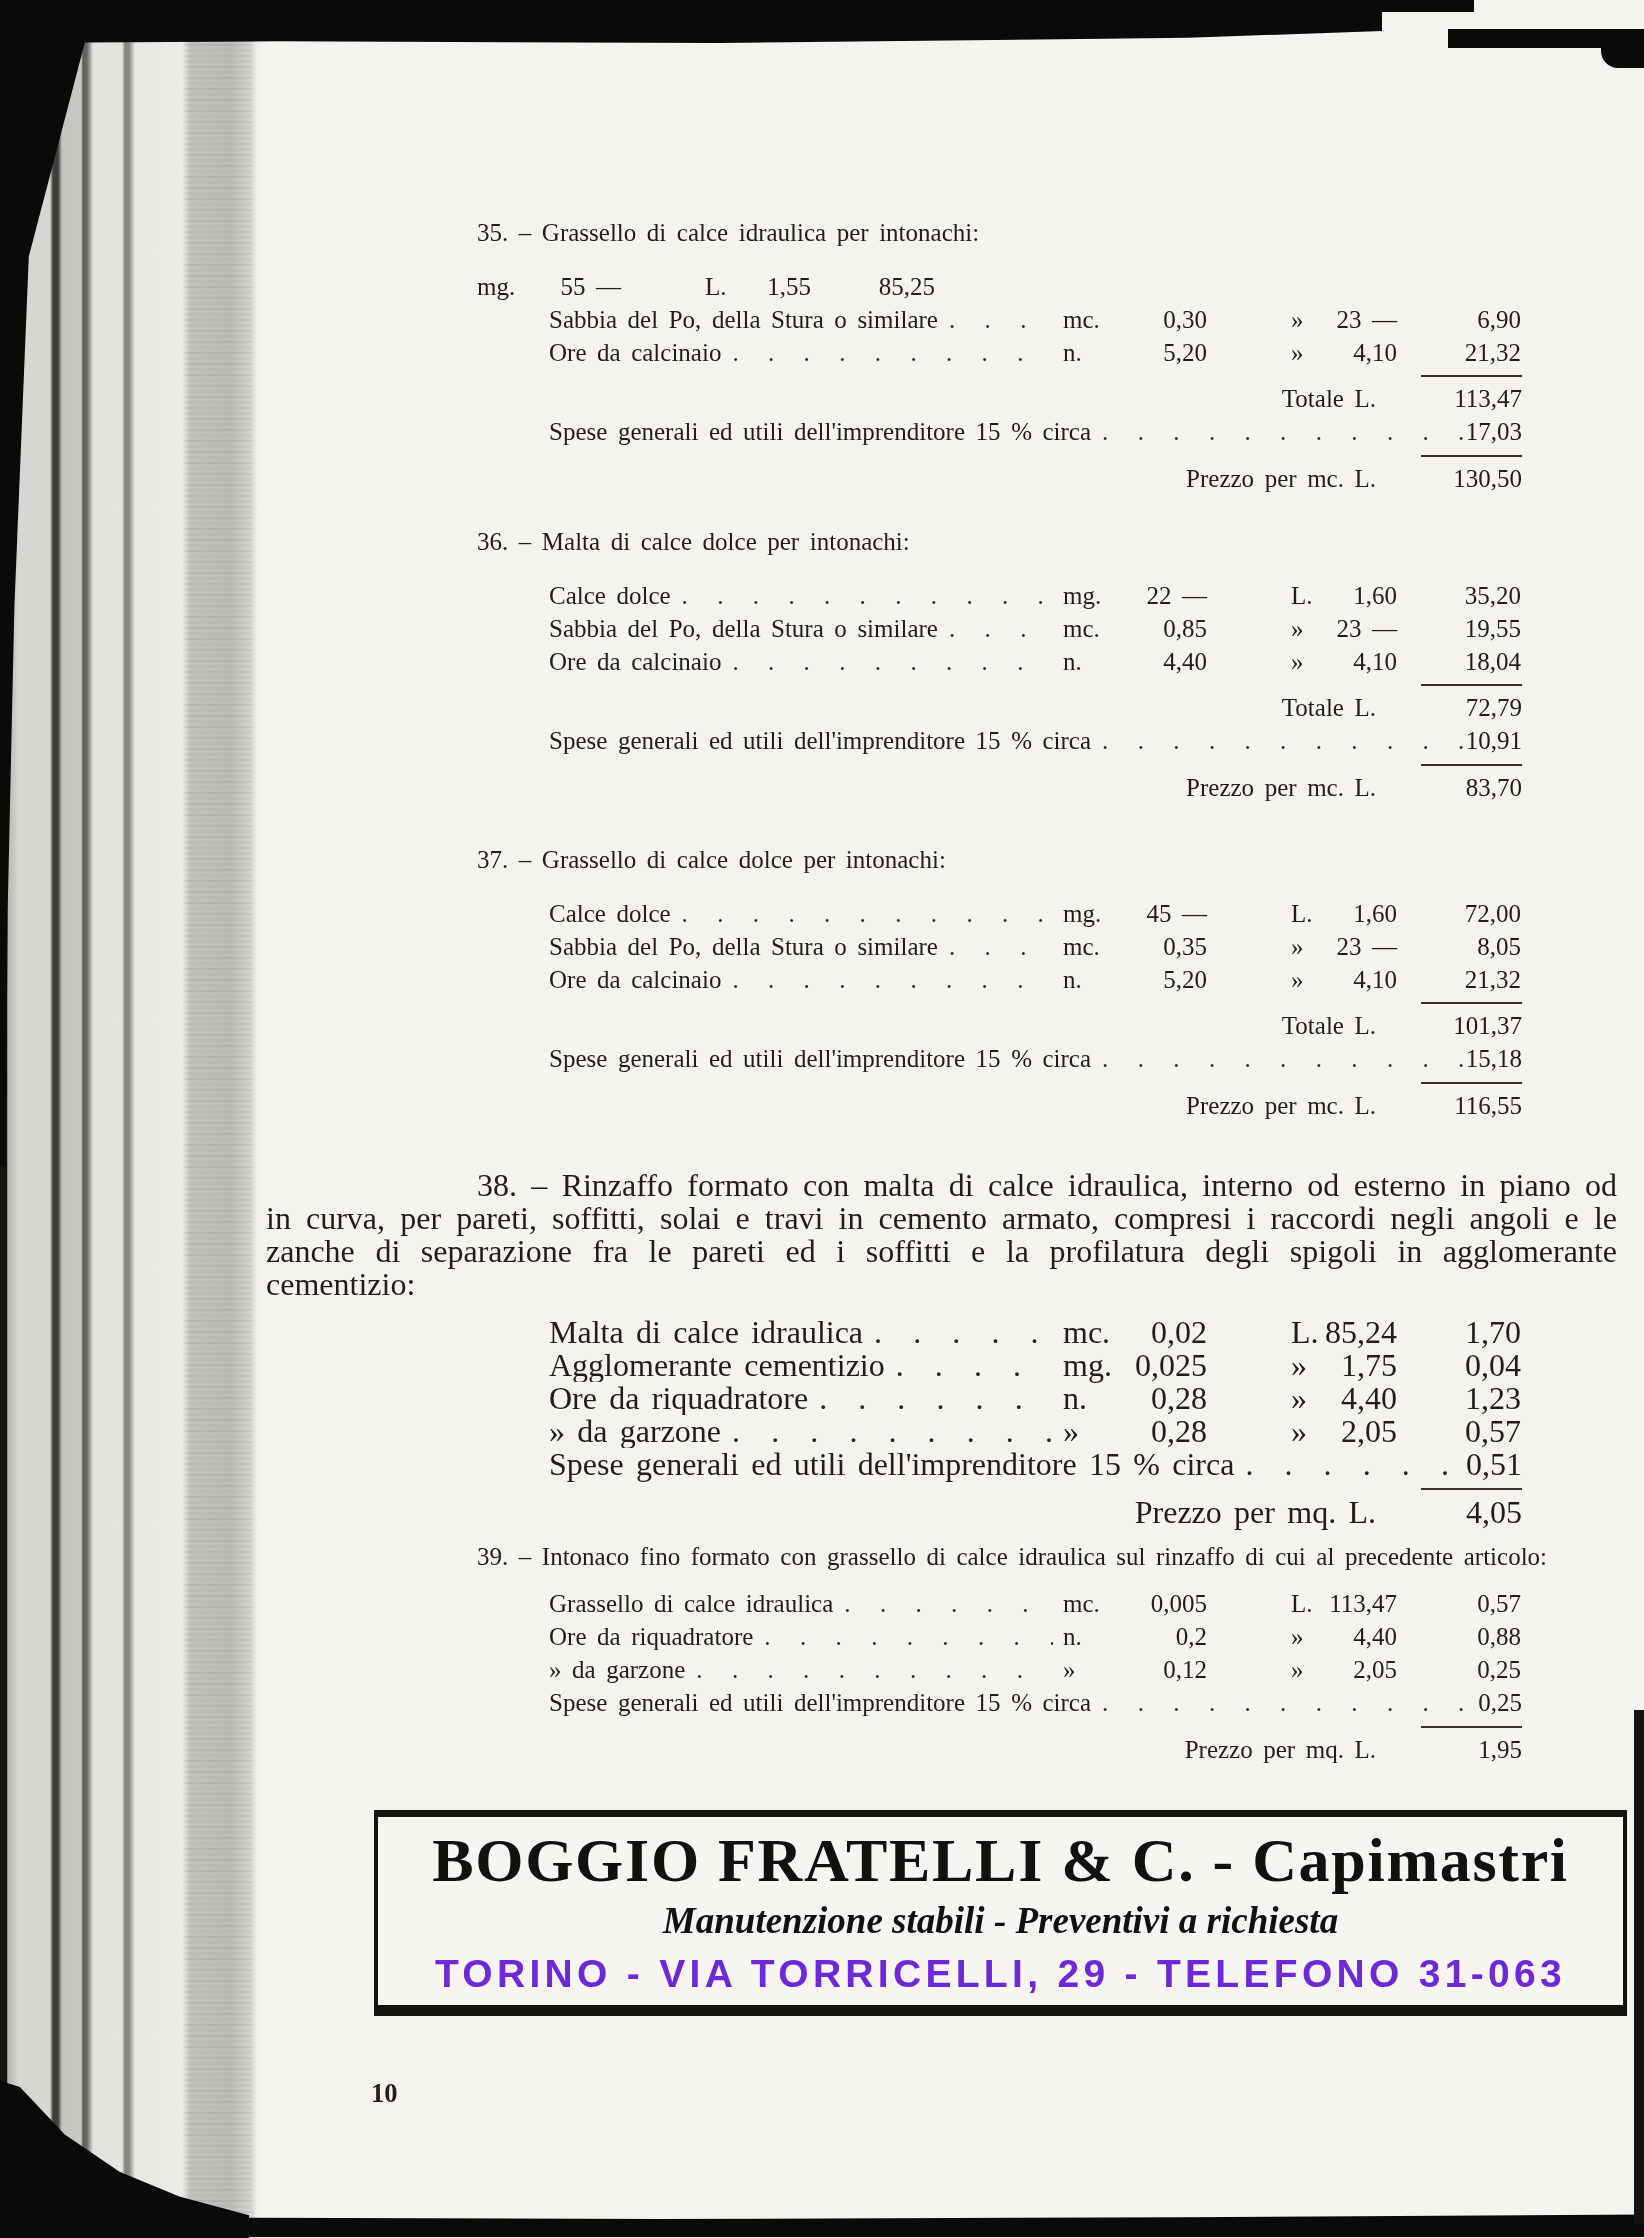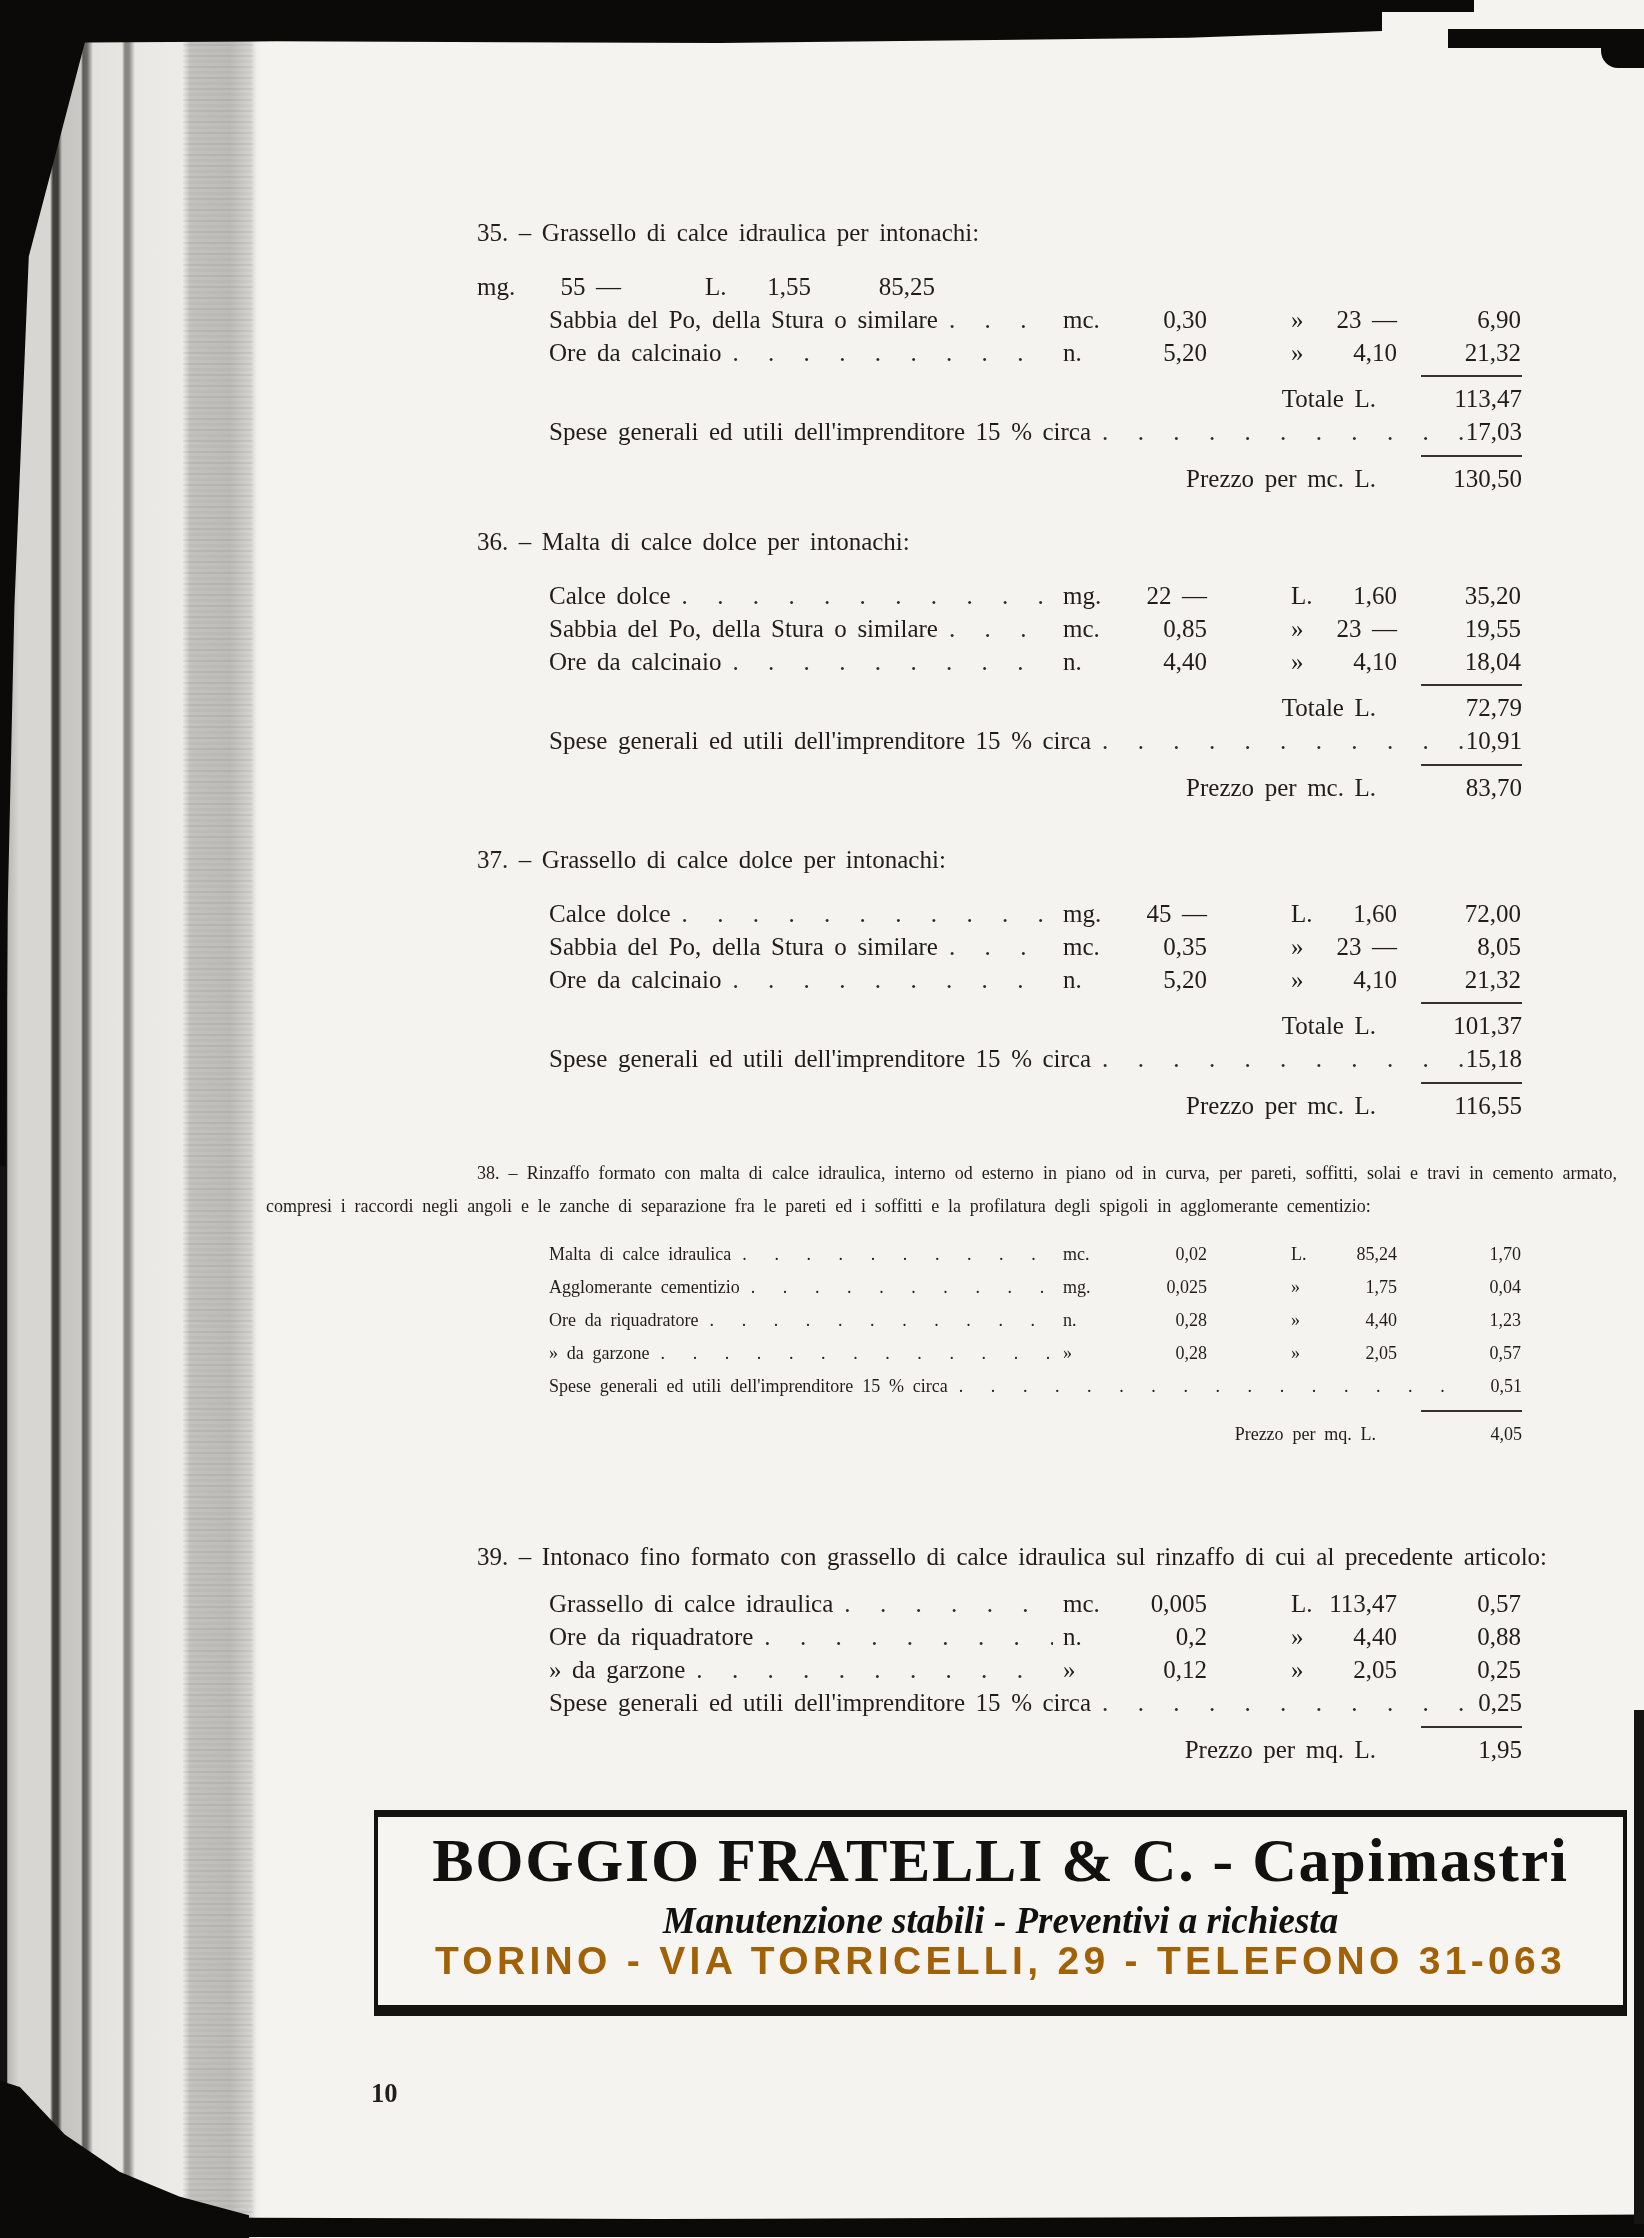--- a/index.html
+++ b/index.html
@@ -62,37 +62,37 @@
   .c-price{width:79px;text-align:right;}
   .c-amt{width:124px;text-align:right;}
   .tot-row{display:flex;height:33px;align-items:baseline;justify-content:flex-end;}
   .tot-label{text-align:right;padding-right:22px;}
   .tot-amt{width:124px;text-align:right;}
   .sum-rule{width:101px;border-top:2.6px solid #35322d;margin:6.9px 0 4.3px auto;height:0;}
   .spese-row{display:flex;height:33px;align-items:flex-end;}
   .spese-label{flex:0 0 auto;padding-left:72px;white-space:nowrap;}
   .prezzo-row{display:flex;height:34px;align-items:flex-end;justify-content:flex-end;}
 
-  .para38{position:absolute;left:266px;width:1351px;font-size:18px;line-height:33px;word-spacing:4.3px;text-align:justify;}
+  .para38{position:absolute;left:266px;width:1351px;font-size:32px;line-height:33px;word-spacing:4.3px;text-align:justify;margin-top:12px;}
   .para38 p{margin:0 0 15.4px 0;text-indent:211px;}
   .para38 .cost-table{margin-left:211px;}
 
   .head39{white-space:nowrap;height:33px;margin-bottom:13.7px;}
   .head39-margin{margin-bottom:13.7px;}
 
   
   .ad-box{
     position:absolute;left:374px;top:1810px;width:1253px;height:206px;box-sizing:border-box;
     border-top:7.7px solid #151310;border-bottom:11px solid #151310;
     border-left:4.3px solid #151310;border-right:4.3px solid #151310;
     text-align:center;background:#f6f5f1;
   }
   .ad-line1{margin-top:12px;font-family:"Liberation Serif",serif;font-weight:bold;font-size:62px;line-height:63px;letter-spacing:1.7px;white-space:nowrap;color:#131110;}
   .ad-line2{margin-top:8.6px;font-family:"Liberation Serif",serif;font-weight:bold;font-style:italic;font-size:37px;line-height:39px;white-space:nowrap;color:#131110;}
-  .ad-line3{margin-top:0;font-family:"Liberation Sans",sans-serif;font-weight:bold;font-size:39px;line-height:41px;letter-spacing:4.3px;white-space:nowrap;color:#a16207;}
+  .ad-line3{margin-top:13px;font-family:"Liberation Sans",sans-serif;font-weight:bold;font-size:39px;line-height:41px;letter-spacing:4.3px;white-space:nowrap;color:#6d28d9;}
 
   .page-num{position:absolute;left:371px;top:2078px;font-size:26.6px;font-weight:bold;}
 </style>
 </head>
 <body>
 
 <div id="canvas">
 
   <div class="left-stripes"></div>
   <div class="left-grain"></div>

